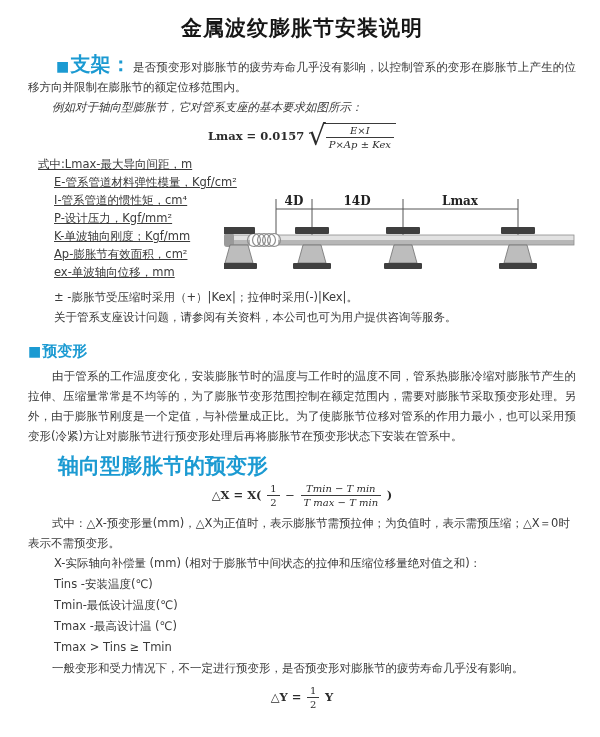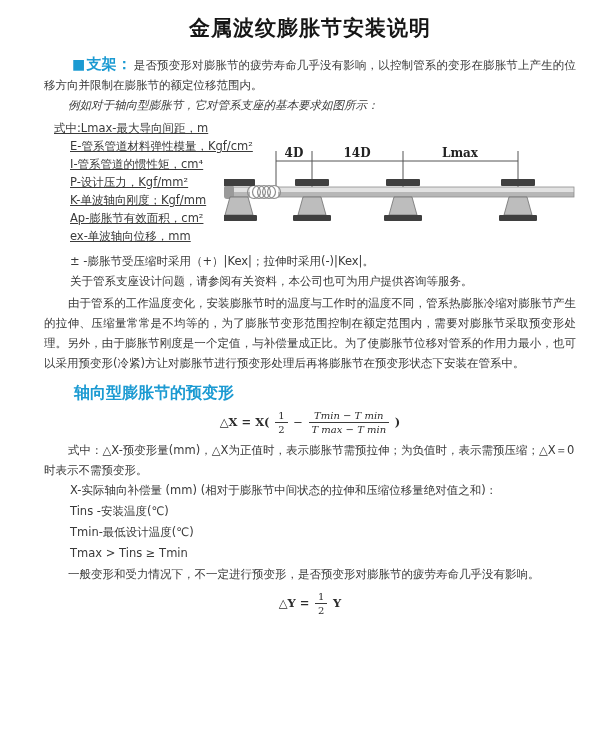--- a/index.html
+++ b/index.html
@@ -1,71 +1,83 @@
 <!DOCTYPE html>
 <html style="--accent: #1b9ad2;"><head>
 <meta charset="utf-8">
 <style>
   html,body{margin:0;padding:0;}
   body{
     width:600px;height:737px;overflow:hidden;background:#ffffff;
     font-family:"DejaVu Sans","Liberation Sans",sans-serif;
     color:#3a3a3a;font-size:11.5px;line-height:20px;
   }
-  .page{box-sizing:border-box;width:600px;height:541px;padding:8px 24px 0 44px;position:relative;}
+  .page{box-sizing:border-box;width:600px;height:541px;padding:8px 24px 0 28px;position:relative;}
   .doc-title{
     font-size:21px;font-weight:bold;color:#161616;text-align:center;
     margin:6px 0 12px 0;letter-spacing:1px;line-height:28px;
   }
   .para{margin:0;text-indent:28px;text-align:justify;}
   .sec-marker{color:var(--accent);font-size:14px;margin-right:1px;}
-  .sec-title-inline{color:var(--accent);font-weight:bold;font-size:15px;margin-right:2px;}
+  .sec-title-inline{color:var(--accent);font-weight:bold;font-size:20px;margin-right:2px;}
   .example-line{margin:0;text-indent:24px;font-style:italic;}
 
   
   .formula-row{text-align:center;margin:6px 0 4px 0;font-family:"DejaVu Serif","Liberation Serif",serif;color:#2c2c2c;}
   .formula-row .lhs{font-weight:bold;}
   .frac{display:inline-block;vertical-align:middle;text-align:center;font-size:10px;line-height:13px;padding:0 2px;}
   .frac .num{display:block;border-bottom:1px solid #3a3a3a;padding:0 3px;}
   .frac .den{display:block;padding:0 3px;}
   .root{display:inline-flex;align-items:center;vertical-align:middle;}
   .root .rad{font-size:28px;font-weight:400;line-height:28px;margin-right:-2px;transform:translateY(-1px);}
   .root .rooted{display:inline-block;border-top:1.4px solid #3a3a3a;}
   .root .rooted .num{border-bottom:1px solid #3a3a3a;}
   .em-var{font-style:italic;}
 
   
   .mid-block{position:relative;margin-top:4px;min-height:132px;text-decoration:underline;}
   .var-line{line-height:18px;margin-left:26px;white-space:nowrap;}
   .var-line.first{margin-left:10px;}
   .wide-line{margin-left:26px;line-height:20px;}
-  .diagram-wrap{position:absolute;right:-4px;top:26px;width:356px;height:102px;}
+  .diagram-wrap{position:absolute;right:-4px;top:38px;width:356px;height:102px;}
 
   
   .sec-head{margin:14px 0 4px 0;}
   .sec-head .txt{color:var(--accent);font-weight:bold;font-size:15px;}
-  .sub-head{color:var(--accent);font-weight:bold;font-size:16px;margin:10px 0 4px 0;}
+  .sub-head{color:var(--accent);font-weight:bold;font-size:21px;margin:10px 0 4px 0;}
   .sub-head.indented{margin-left:30px;}
 
   .body-para{margin:2px 0 0 0;text-indent:24px;text-align:justify;}
   .item-line{line-height:21px;margin-left:26px;}
   .note-para{margin:0;text-indent:24px;}
 </style>
 </head>
 <body>
 
 <div class="page">
 
   <h1 class="doc-title">金属波纹膨胀节安装说明</h1>
 
   <p class="para">
     <span class="sec-marker">■</span><span class="sec-title-inline">支架：</span><span>是否预变形对膨胀节的疲劳寿命几乎没有影响，以控制管系的变形在膨胀节上产生的位移方向并限制在膨胀节的额定位移范围内。</span>
   </p>
   <p class="example-line">例如对于轴向型膨胀节，它对管系支座的基本要求如图所示：</p>
 
+  <div class="formula-row">
+    <span class="lhs">Lmax = 0.0157</span>
+    <span class="root">
+      <span class="rad">√</span>
+      <span class="rooted">
+        <span class="frac">
+          <span class="num em-var">E×I</span>
+          <span class="den em-var">P×Ap ± Kex</span>
+        </span>
+      </span>
+    </span>
+  </div>
 
   <div class="mid-block">
     <div class="var-line first">式中:Lmax-最大导向间距，m</div>
     <div class="var-line">E-管系管道材料弹性模量，Kgf/cm²</div>
     <div class="var-line">I-管系管道的惯性矩，cm⁴</div>
     <div class="var-line">P-设计压力，Kgf/mm²</div>
     <div class="var-line">K-单波轴向刚度；Kgf/mm</div>
     <div class="var-line">Ap-膨胀节有效面积，cm²</div>
     <div class="var-line">ex-单波轴向位移，mm</div>
 
@@ -115,20 +127,23 @@
           <polygon points="285,52 303,52 308,70 280,70" fill="#bdbdbd" stroke="#6f6f6f" stroke-width="0.8"></polygon>
           <rect x="275" y="70" width="38" height="6" rx="1" fill="#3f3f3f"></rect>
         </g>
       </svg>
     </div>
   </div>
 
   <div class="wide-line">± -膨胀节受压缩时采用（+）|Kex|；拉伸时采用(-)|Kex|。</div>
   <div class="wide-line">关于管系支座设计问题，请参阅有关资料，本公司也可为用户提供咨询等服务。</div>
 
+  <div class="sec-head">
+    <span class="sec-marker">■</span><span class="txt">预变形</span>
+  </div>
   <p class="body-para">由于管系的工作温度变化，安装膨胀节时的温度与工作时的温度不同，管系热膨胀冷缩对膨胀节产生的拉伸、压缩量常常是不均等的，为了膨胀节变形范围控制在额定范围内，需要对膨胀节采取预变形处理。另外，由于膨胀节刚度是一个定值，与补偿量成正比。为了使膨胀节位移对管系的作用力最小，也可以采用预变形(冷紧)方让对膨胀节进行预变形处理后再将膨胀节在预变形状态下安装在管系中。</p>
 
   <div class="sub-head indented">轴向型膨胀节的预变形</div>
 
   <div class="formula-row">
     <span class="lhs">△X = X(</span>
     <span class="frac">
       <span class="num">1</span>
       <span class="den">2</span>
     </span>
@@ -138,20 +153,21 @@
       <span class="den em-var">T max − T min</span>
     </span>
     <span class="lhs">)</span>
   </div>
 
   <p class="note-para">式中：△X-预变形量(mm)，△X为正值时，表示膨胀节需预拉伸；为负值时，表示需预压缩；△X＝0时表示不需预变形。</p>
 
   <div class="item-line">X-实际轴向补偿量 (mm) (相对于膨胀节中间状态的拉伸和压缩位移量绝对值之和)：</div>
   <div class="item-line">Tins -安装温度(℃)</div>
   <div class="item-line">Tmin-最低设计温度(℃)</div>
+  <div class="item-line">Tmax -最高设计温 (℃)</div>
   <div class="item-line">Tmax &gt; Tins ≥ Tmin</div>
   <p class="note-para">一般变形和受力情况下，不一定进行预变形，是否预变形对膨胀节的疲劳寿命几乎没有影响。</p>
 
 
   <div class="formula-row">
     <span class="lhs">△Y =</span>
     <span class="frac">
       <span class="num">1</span>
       <span class="den">2</span>
     </span>

